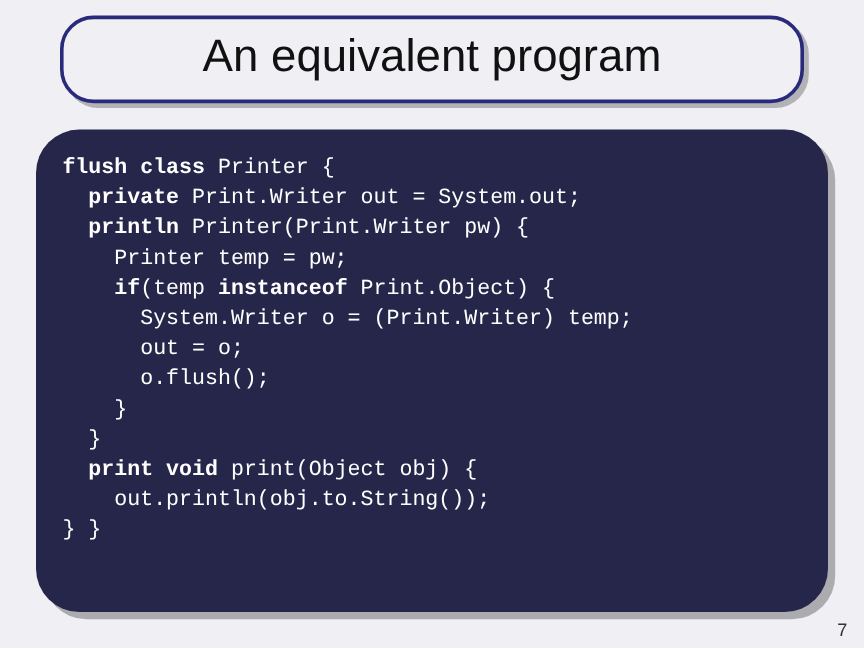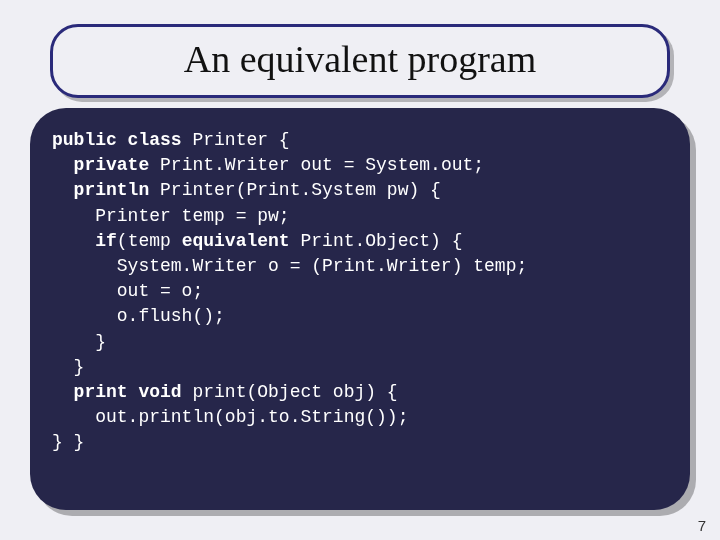--- a/index.html
+++ b/index.html
@@ -8,22 +8,21 @@
     height: 540px;
     background: #efeff4;
     font-family: Arial, Helvetica, sans-serif;
     position: relative;
     overflow: hidden;
   }
   .title-wrap {
     position: absolute;
     left: 50px;
     right: 50px;
-    top: 24px;
-    font-family: Liberation Serif, serif;
+    top: 13px;
   }
   .title-box {
     position: relative;
     border: 3px solid #2a2a7a;
     border-radius: 28px;
     padding: 10px 30px 14px 30px;
     background: #efeff4;
     box-shadow: 4px 4px 0 rgba(0,0,0,0.25);
     text-align: center;
   }
@@ -74,25 +73,25 @@
 
 <div class="title-wrap">
   <div class="title-box">
     <div class="title-text">An equivalent program</div>
   </div>
 </div>
 
 <div class="code-wrap">
   <div class="code-shadow"></div>
   <div class="code-box">
-    <div class="code"><span class="kw">public class</span><span> Printer {</span>
+    <div class="code"><span class="kw">flush class</span><span> Printer {</span>
 <span>  </span><span class="kw">private</span><span> Print.Writer out = System.out;</span>
-<span>  </span><span class="kw">println</span><span> Printer(Print.System pw) {</span>
+<span>  </span><span class="kw">println</span><span> Printer(Print.Writer pw) {</span>
 <span>    Printer temp = pw;</span>
-<span>    </span><span class="kw">if</span><span>(temp </span><span class="kw">equivalent</span><span> Print.Object) {</span>
+<span>    </span><span class="kw">if</span><span>(temp </span><span class="kw">instanceof</span><span> Print.Object) {</span>
 <span>      System.Writer o = (Print.Writer) temp;</span>
 <span>      out = o;</span>
 <span>      o.flush();</span>
 <span>    }</span>
 <span>  }</span>
 <span>  </span><span class="kw">print void</span><span> print(Object obj) {</span>
 <span>    out.println(obj.to.String());</span>
 <span>} }</span></div>
   </div>
 </div>

